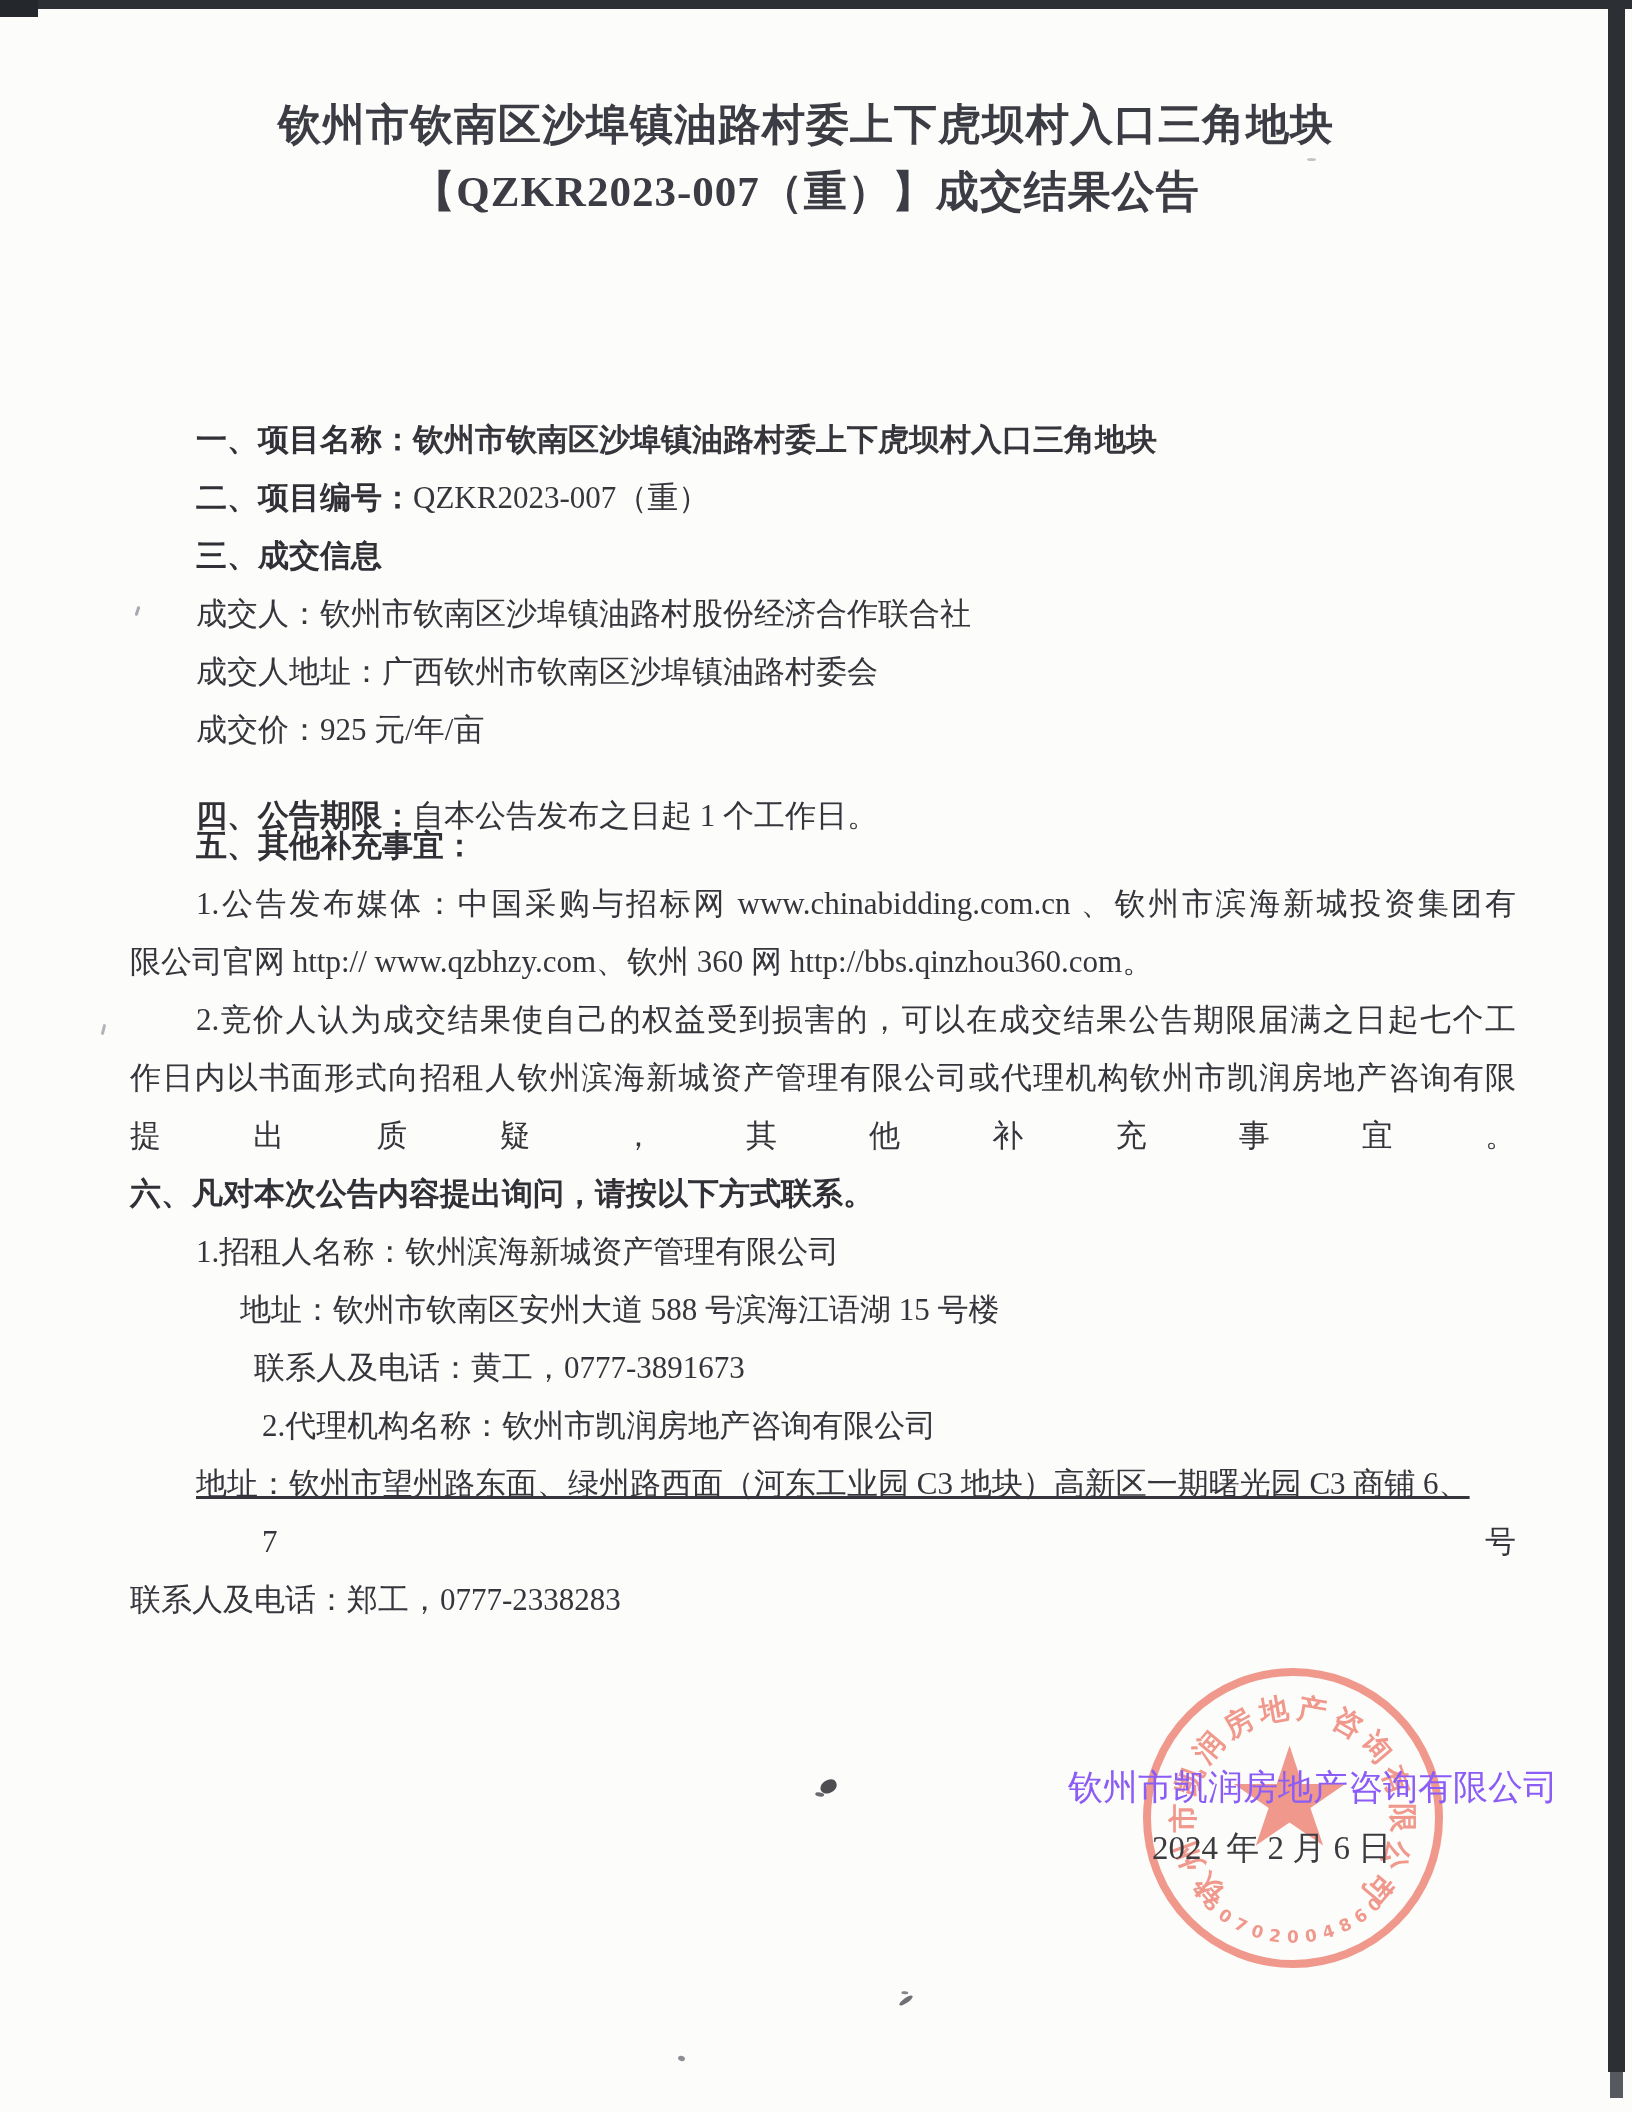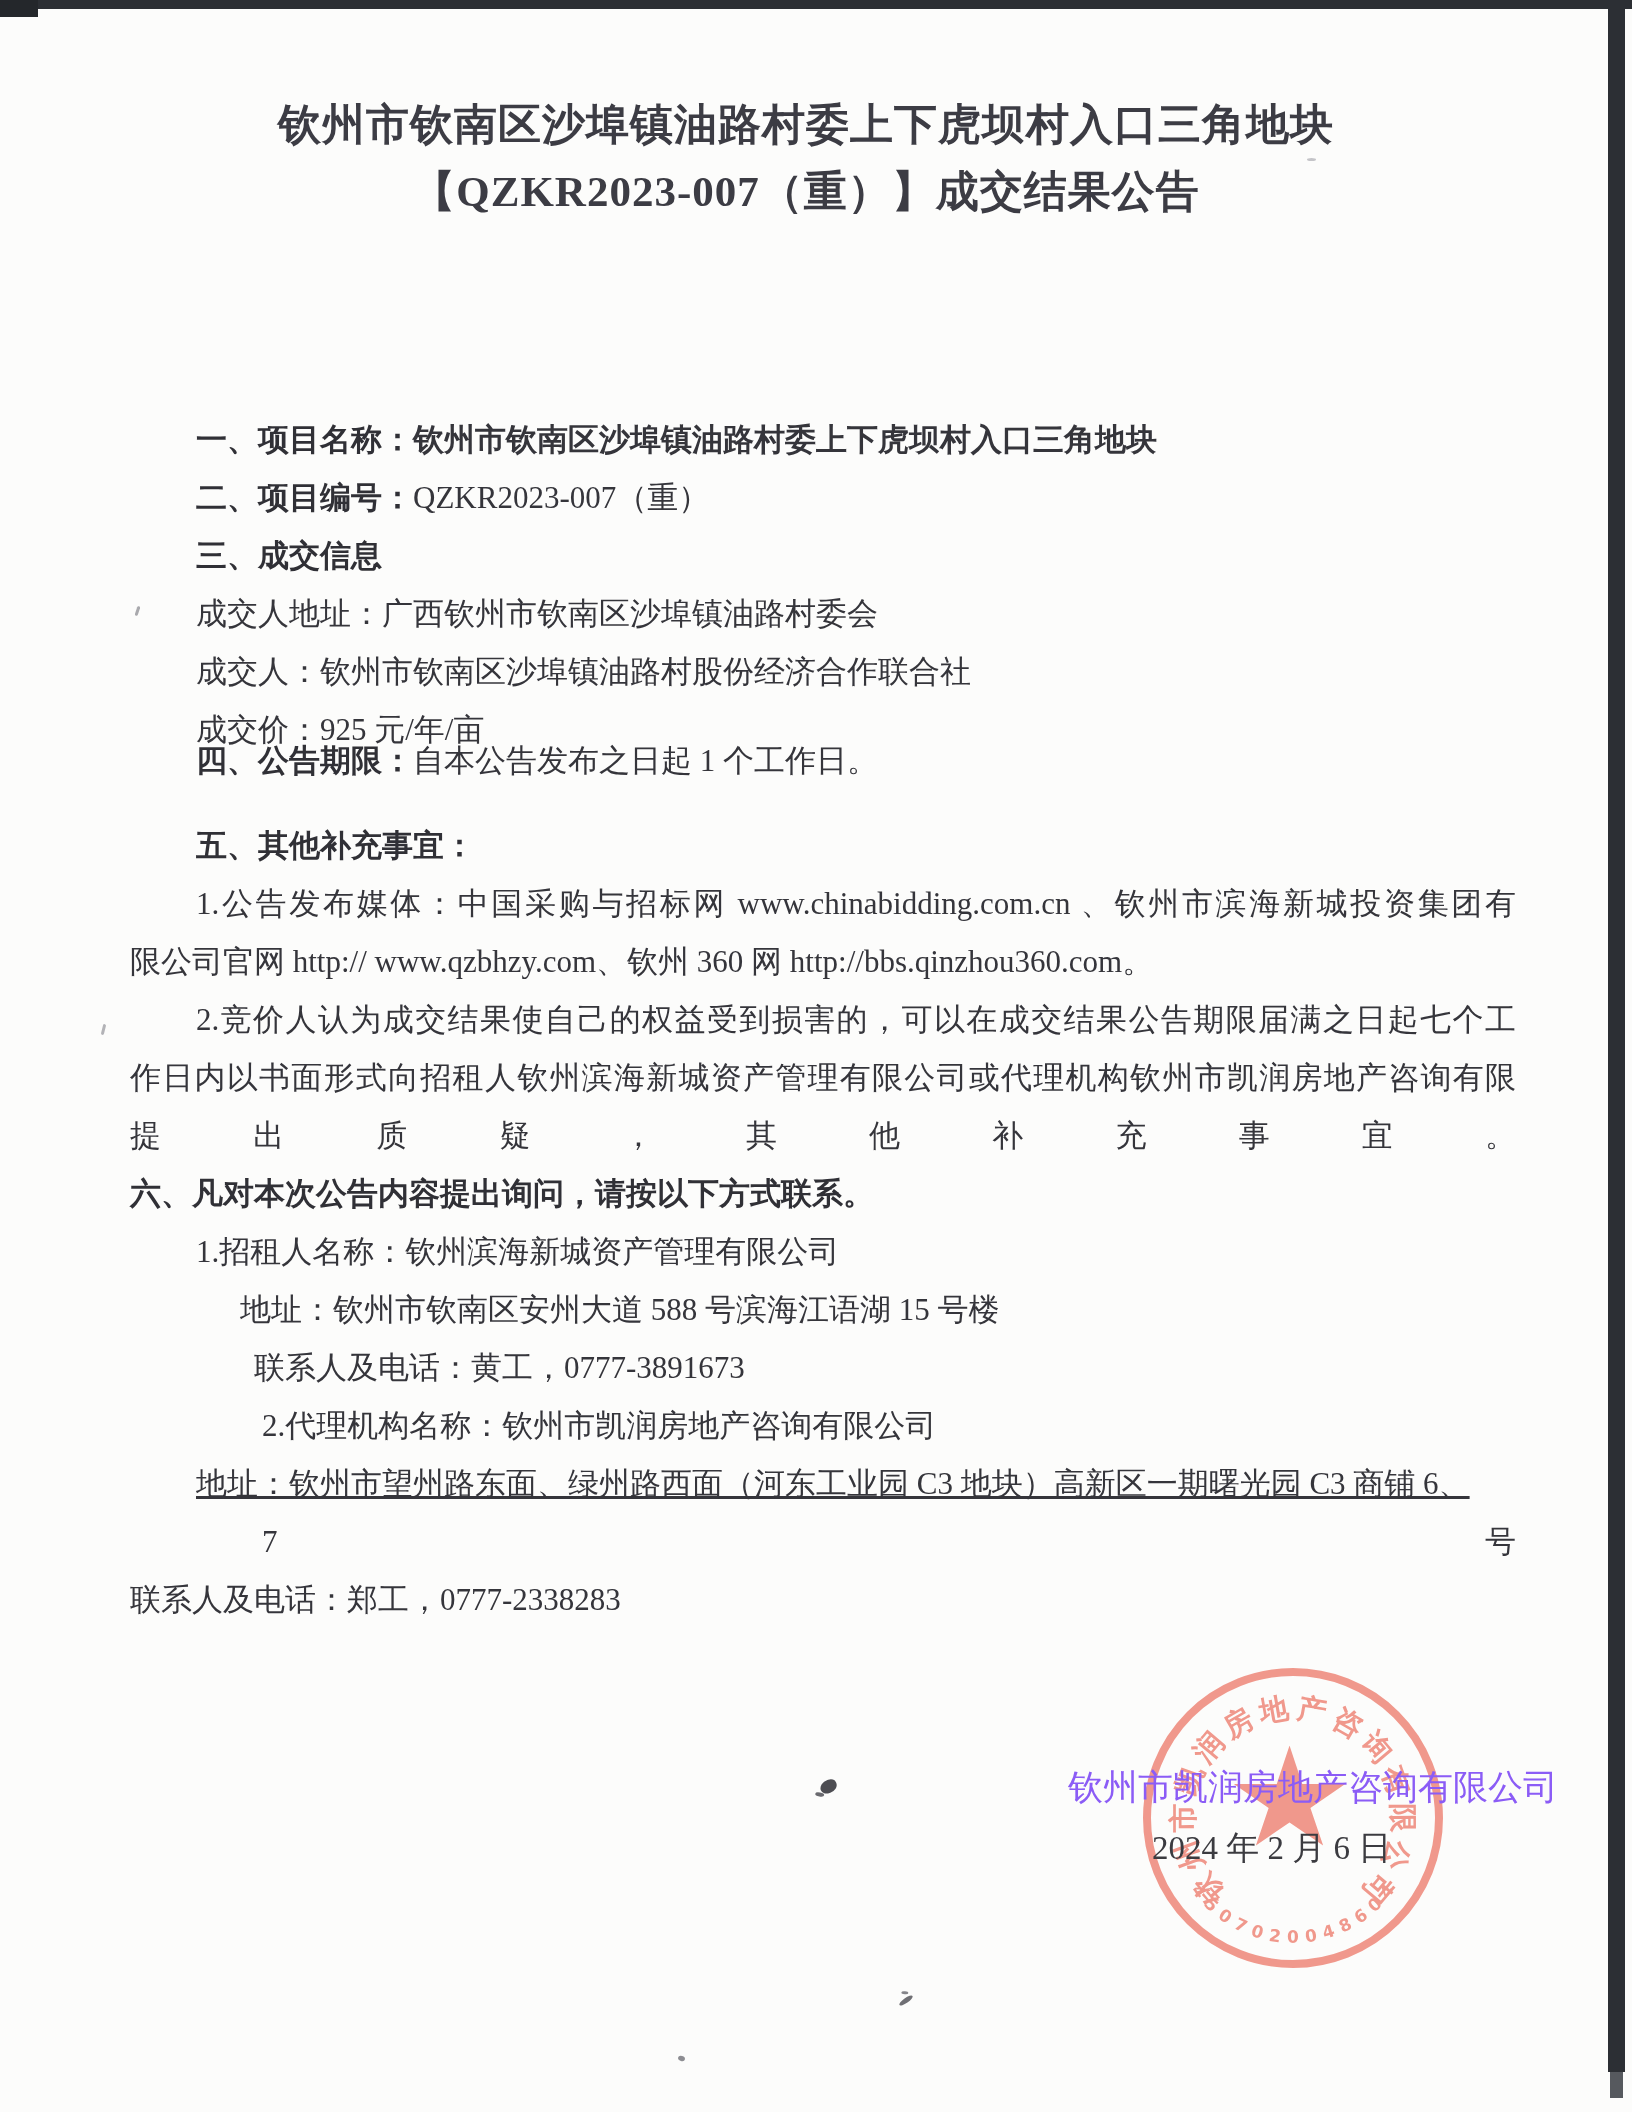--- a/index.html
+++ b/index.html
@@ -19,21 +19,21 @@
   .doc-body{position:absolute;left:0;top:0;width:1316px;height:2112px;}
   .doc-line{position:absolute;left:196px;font-size:31px;line-height:40px;white-space:nowrap;color:#35353b;}
   .doc-line .lead{font-weight:700;color:#303036;}
   .doc-line:nth-child(1){top:420px;}
   .doc-line:nth-child(1) span{font-weight:700;}
   .doc-line:nth-child(2){top:478px;}
   .doc-line:nth-child(3){top:536px;}
   .doc-line:nth-child(4){top:594px;}
   .doc-line:nth-child(5){top:652px;}
   .doc-line:nth-child(6){top:710px;}
-  .doc-line:nth-child(7){top:741px;}
+  .doc-line:nth-child(7){top:796px;}
   .doc-line:nth-child(8){top:826px;}
   .doc-line:nth-child(9){top:884px;width:1320px;text-align-last:justify;white-space:normal;}
   .doc-line:nth-child(10){top:942px;left:130px;}
   .doc-line:nth-child(11){top:1000px;width:1320px;text-align-last:justify;white-space:normal;}
   .doc-line:nth-child(12){top:1058px;left:130px;width:1386px;text-align-last:justify;white-space:normal;}
   .doc-line:nth-child(13){top:1116px;left:130px;width:1386px;text-align-last:justify;white-space:normal;}
   .doc-line:nth-child(14){top:1174px;left:130px;}
   .doc-line:nth-child(15){top:1232px;}
   .doc-line:nth-child(16){top:1290px;margin-left:44px;}
   .doc-line:nth-child(17){top:1348px;left:254px;}
@@ -78,22 +78,22 @@
   <div class="edge-right"></div>
   <div class="edge-right-low"></div>
 
   <div class="title1">钦州市钦南区沙埠镇油路村委上下虎坝村入口三角地块</div>
   <div class="title2">【QZKR2023-007（重）】成交结果公告</div>
 
   <div class="doc-body">
       <div class="doc-line"><span class="lead">一、项目名称：</span><span>钦州市钦南区沙埠镇油路村委上下虎坝村入口三角地块</span></div>
       <div class="doc-line"><span class="lead">二、项目编号：</span><span>QZKR2023-007（重）</span></div>
       <div class="doc-line"><span class="lead">三、成交信息</span><span></span></div>
+      <div class="doc-line"><span class="lead"></span><span>成交人：钦州市钦南区沙埠镇油路村股份经济合作联合社</span></div>
       <div class="doc-line"><span class="lead"></span><span>成交人地址：广西钦州市钦南区沙埠镇油路村委会</span></div>
-      <div class="doc-line"><span class="lead"></span><span>成交人：钦州市钦南区沙埠镇油路村股份经济合作联合社</span></div>
       <div class="doc-line"><span class="lead"></span><span>成交价：925 元/年/亩</span></div>
       <div class="doc-line"><span class="lead">四、公告期限：</span><span>自本公告发布之日起 1 个工作日。</span></div>
       <div class="doc-line"><span class="lead">五、其他补充事宜：</span><span></span></div>
       <div class="doc-line"><span class="lead"></span><span>1.公告发布媒体：中国采购与招标网 www.chinabidding.com.cn 、钦州市滨海新城投资集团有</span></div>
       <div class="doc-line"><span class="lead"></span><span>限公司官网 http:// www.qzbhzy.com、钦州 360 网 http://bbs.qinzhou360.com。</span></div>
       <div class="doc-line"><span class="lead"></span><span>2.竞价人认为成交结果使自己的权益受到损害的，可以在成交结果公告期限届满之日起七个工</span></div>
       <div class="doc-line"><span class="lead"></span><span>作日内以书面形式向招租人钦州滨海新城资产管理有限公司或代理机构钦州市凯润房地产咨询有限</span></div>
       <div class="doc-line"><span class="lead"></span><span>提出质疑，其他补充事宜。</span></div>
       <div class="doc-line"><span class="lead">六、凡对本次公告内容提出询问，请按以下方式联系。</span><span></span></div>
       <div class="doc-line"><span class="lead"></span><span>1.招租人名称：钦州滨海新城资产管理有限公司</span></div>

